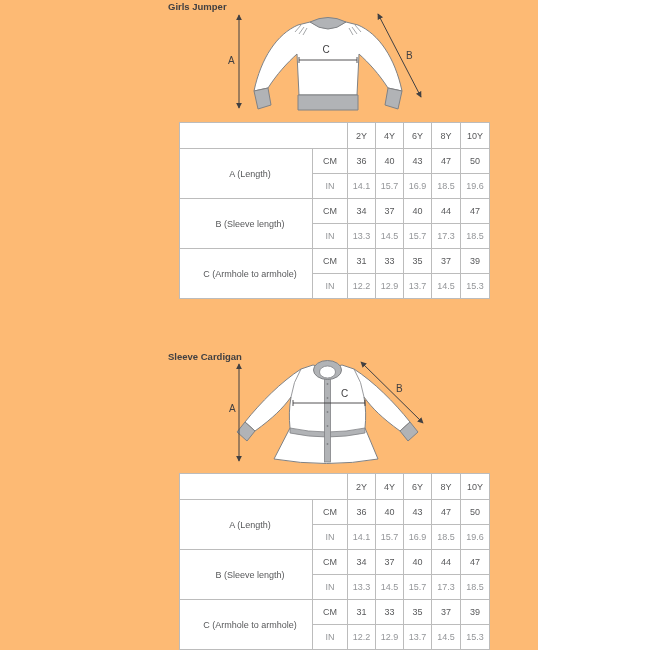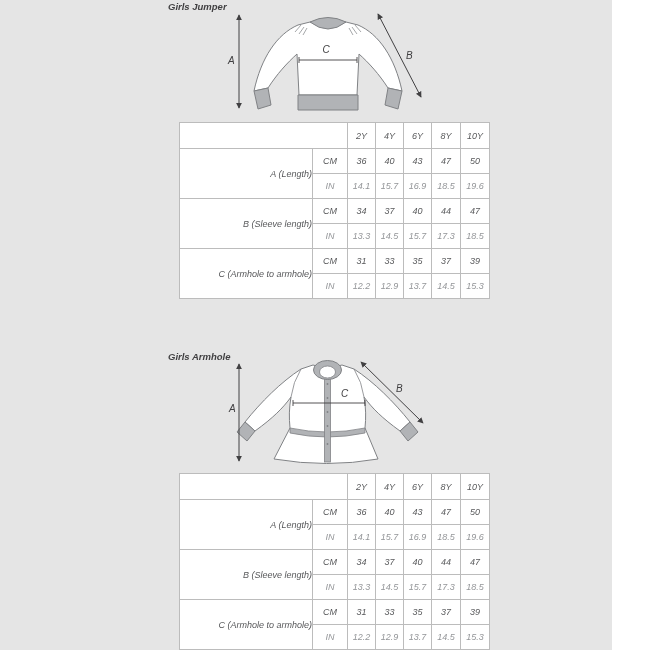--- a/index.html
+++ b/index.html
@@ -1,21 +1,21 @@
 <!DOCTYPE html>
 <html><head>
 <meta charset="utf-8">
 <style>
   * { margin:0; padding:0; box-sizing:border-box; }
   html,body { background:#ffffff; }
   body {
     width:650px; height:650px; position:relative; overflow:hidden;
     font-family:"Liberation Sans", sans-serif;
   }
-  .canvas { position:absolute; left:0; top:0; width:612px; height:650px; background:#e5e5e5;font-style:italic; }
+  .canvas { position:absolute; left:0; top:0; width:538px; height:650px; background:#fdba74; }
 
   .section-title {
     position:absolute; left:168px;
     font-size:9.5px; font-weight:bold; color:#414042; white-space:nowrap;
   }
   #title-jumper  { top:1px; }
   #title-cardigan{ top:351px; }
 
   .diagram { position:absolute; left:225px; }
   #diagram-jumper  { top:8px; }
@@ -28,21 +28,21 @@
   #table-jumper  { top:122px; }
   #table-cardigan{ top:473px; }
 
   .size-table td {
     border:1px solid #bcbcbc;
     height:25px; padding:0;
     font-size:9px; color:#58595b; text-align:center; vertical-align:middle;
     background:#fff;
   }
   .size-table tr.header-row td { height:26px; }
-  .size-table td.label-cell { text-align:right; padding-left:8px; }
+  .size-table td.label-cell { text-align:center; padding-left:8px; }
   .size-table td.in-text { color:#939598; }
 
   svg text { font-family:"Liberation Sans", sans-serif; }
 </style>
 </head>
 <body>
 
 <div class="canvas">
 
   <div class="section-title" id="title-jumper">Girls Jumper</div>
@@ -150,21 +150,21 @@
           <td class="unit-cell in-text">IN</td>
           <td class="value-cell in-text">12.2</td>
           <td class="value-cell in-text">12.9</td>
           <td class="value-cell in-text">13.7</td>
           <td class="value-cell in-text">14.5</td>
           <td class="value-cell in-text">15.3</td>
         </tr>
       </tbody>
     </table>
 
-  <div class="section-title" id="title-cardigan">Girls Armhole</div>
+  <div class="section-title" id="title-cardigan">Sleeve Cardigan</div>
 
   <svg class="diagram" id="diagram-cardigan" width="210" height="112" viewBox="0 0 210 112">
     <defs>
       <marker id="cd-ah" viewBox="0 0 8 8" refX="7" refY="4" markerWidth="6" markerHeight="6" orient="auto-start-reverse">
         <path d="M0,0 L8,4 L0,8 Z" fill="#414042"></path>
       </marker>
     </defs>
 
     <g>
       <path d="M88,9 L76,13 C56,26 36,46 20,66 L30,75 C48,62 58,52 66,41 C64,52 64,62 65,72 L49,103 Q102,112 153,103 L140,72 C141,62 141,52 139,41 C147,52 157,62 175,75 L185,66 C169,46 149,26 129,13 L117,9 Q102,14 88,9 Z" fill="#ffffff" stroke="#808285" stroke-width="1" stroke-linejoin="round"></path>

